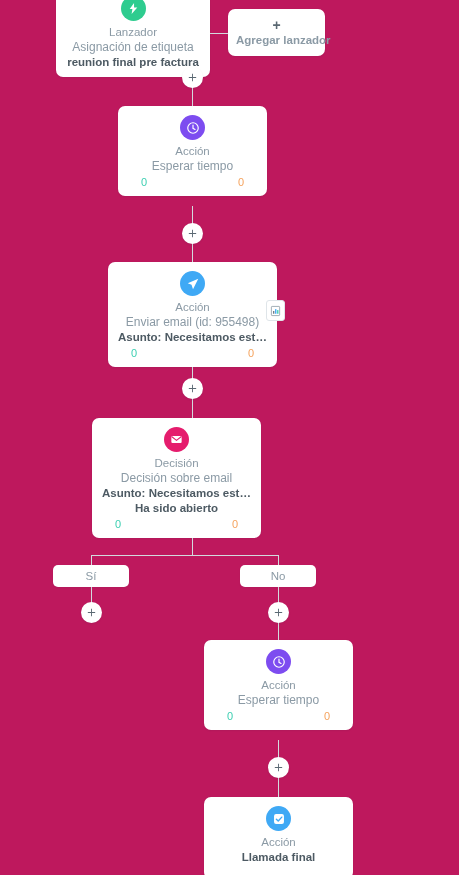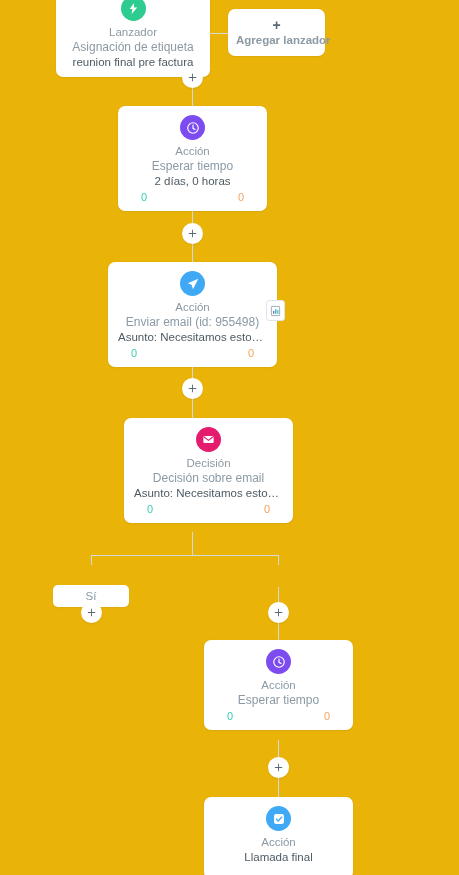--- a/index.html
+++ b/index.html
@@ -15,21 +15,21 @@
     background: #f2f5f7;
     font-family: "Liberation Sans", sans-serif;
     -webkit-font-smoothing: antialiased;
   }
 
   
   #canvas {
     position: relative;
     width: 459px;
     height: 875px;
-    background: #eab308;
+    background: #be185d;
   }
 
   
   .line {
     position: absolute;
     background: #d3dade;
   }
   .line.v { width: 1px; }
   .line.h { height: 1px; }
 
@@ -64,21 +64,21 @@
     font-size: 12px;
     color: #8b9aa5;
     line-height: 15px;
     white-space: nowrap;
     overflow: hidden;
     text-overflow: ellipsis;
   }
   .card-value {
     font-size: 11.5px;
     color: #4d5a63;
-    font-weight: normal;
+    font-weight: bold;
     line-height: 15px;
     white-space: nowrap;
     overflow: hidden;
     text-overflow: ellipsis;
   }
 
   .card-stats {
     display: flex;
     justify-content: space-between;
     padding: 1px 13px 0;
@@ -137,21 +137,20 @@
     position: absolute;
     height: 22px;
     background: #ffffff;
     border-radius: 5px;
     box-shadow: 0 1px 2px rgba(40,60,80,0.07);
     display: flex;
     align-items: center;
     justify-content: center;
     font-size: 11.5px;
     color: #8b9aa5;
-    margin-top: 20px;
   }
 
   
   #email-report-btn {
     position: absolute;
     left: 266px;
     top: 300px;
     width: 19px;
     height: 21px;
     background: #ffffff;
@@ -216,21 +215,20 @@
 
   <div class="card" style="left:118px; top:106px; width:149px;">
     <div class="card-icon" style="background:#7d4cf0;">
       <svg width="14" height="14" viewBox="0 0 24 24" aria-hidden="true">
         <circle cx="12" cy="12" r="9" fill="none" stroke="#ffffff" stroke-width="2"></circle>
         <path d="M12 7 v5.5 l3.5 2" fill="none" stroke="#ffffff" stroke-width="2" stroke-linecap="round"></path>
       </svg>
     </div>
     <div class="card-kind">Acción</div>
     <div class="card-desc">Esperar tiempo</div>
-    <div class="card-value">2 días, 0 horas</div>
     <div class="card-stats">
       <span class="stat-ok">0</span>
       <span class="stat-wait">0</span>
     </div>
   </div>
 
   <div class="plus-node" style="left:182px; top:223px;">
     <svg width="11" height="11" viewBox="0 0 24 24" aria-hidden="true">
       <path d="M11 4 h2 v7 h7 v2 h-7 v7 h-2 v-7 H4 v-2 h7 z" fill="#5a6872"></path>
     </svg>
@@ -259,38 +257,42 @@
       <rect x="15.5" y="10" width="3" height="8" fill="#3ecfb2"></rect>
     </svg>
   </div>
 
   <div class="plus-node" style="left:182px; top:378px;">
     <svg width="11" height="11" viewBox="0 0 24 24" aria-hidden="true">
       <path d="M11 4 h2 v7 h7 v2 h-7 v7 h-2 v-7 H4 v-2 h7 z" fill="#5a6872"></path>
     </svg>
   </div>
 
-  <div class="card" style="left:124px; top:418px; width:169px;">
+  <div class="card" style="left:92px; top:418px; width:169px;">
     <div class="card-icon" style="background:#e51c6d;">
       <svg width="13" height="13" viewBox="0 0 24 24" aria-hidden="true">
         <rect x="2.5" y="5.5" width="19" height="13" rx="2" fill="#ffffff"></rect>
         <path d="M3.5 7 L12 13.5 L20.5 7" fill="none" stroke="#e51c6d" stroke-width="2" stroke-linecap="round"></path>
       </svg>
     </div>
     <div class="card-kind">Decisión</div>
     <div class="card-desc">Decisión sobre email</div>
     <div class="card-value">Asunto: Necesitamos estos dat...</div>
+    <div class="card-value">Ha sido abierto</div>
     <div class="card-stats">
       <span class="stat-ok">0</span>
       <span class="stat-wait">0</span>
     </div>
   </div>
 
   <div class="branch-pill" style="left:53px; top:565px; width:76px;">
     <span>Sí</span>
+  </div>
+  <div class="branch-pill" style="left:240px; top:565px; width:76px;">
+    <span>No</span>
   </div>
 
   <div class="plus-node" style="left:81px; top:602px;">
     <svg width="11" height="11" viewBox="0 0 24 24" aria-hidden="true">
       <path d="M11 4 h2 v7 h7 v2 h-7 v7 h-2 v-7 H4 v-2 h7 z" fill="#5a6872"></path>
     </svg>
   </div>
 
   <div class="plus-node" style="left:268px; top:602px;">
     <svg width="11" height="11" viewBox="0 0 24 24" aria-hidden="true">

